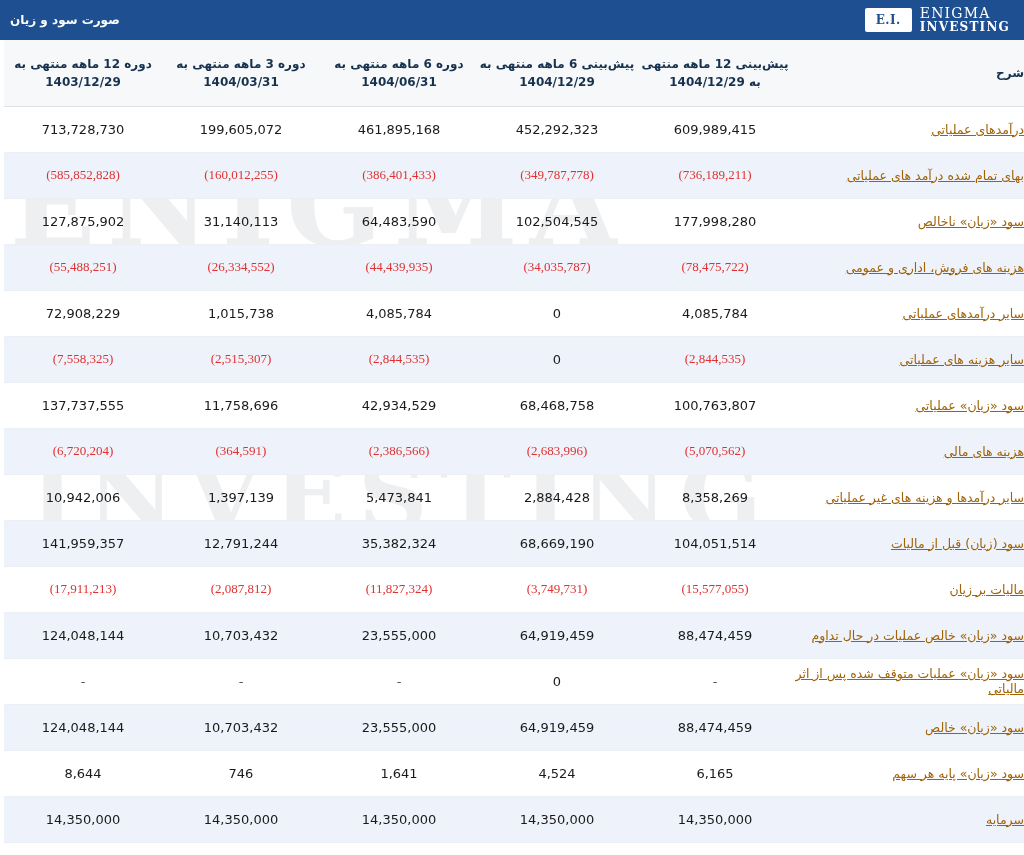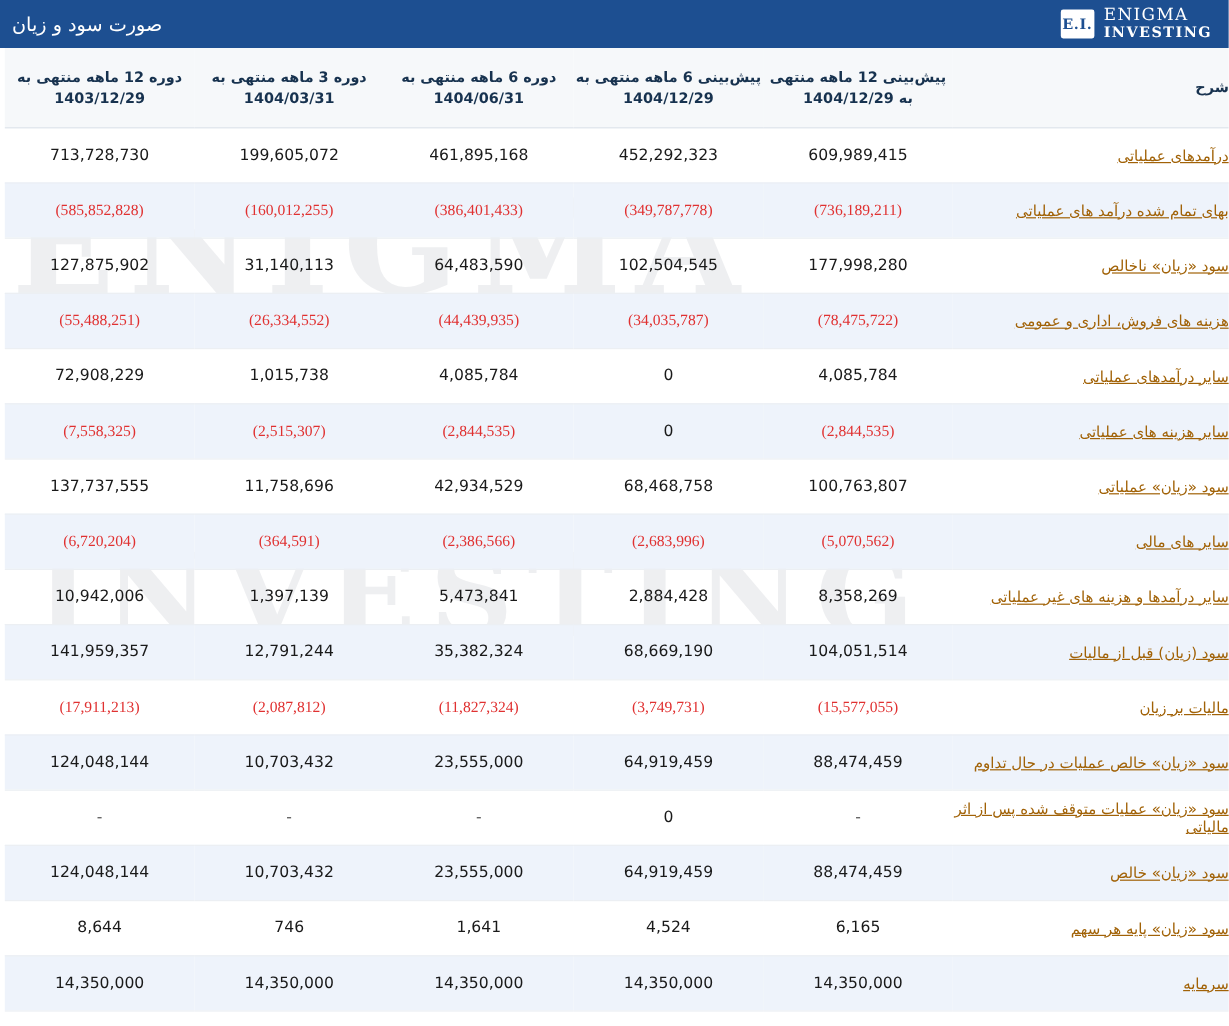--- a/index.html
+++ b/index.html
@@ -27,21 +27,21 @@
     padding: 0 14px 0 10px;
     box-sizing: border-box;
   }
   .brand {
     display: flex;
     align-items: center;
     gap: 8px;
     direction: ltr;
   }
   .brand-mark {
-    width: 28px;
+    width: 47px;
     height: 24px;
     background: #ffffff;
     color: #1d4f91;
     border-radius: 2px;
     font-family: "DejaVu Serif", "Liberation Serif", serif;
     font-weight: bold;
     font-size: 12px;
     display: flex;
     align-items: center;
     justify-content: center;
@@ -56,22 +56,22 @@
   .brand-top {
     font-size: 14px;
     letter-spacing: 1.2px;
   }
   .brand-bottom {
     font-size: 12px;
     letter-spacing: 1.2px;
     font-weight: bold;
   }
   .header-title {
-    font-size: 16px;
-    font-weight: normal;
+    font-size: 12px;
+    font-weight: bold;
   }
 
   
   .watermark {
     position: absolute;
     top: 40px;
     left: 0;
     width: 1024px;
     height: 815px;
     pointer-events: none;
@@ -241,21 +241,21 @@
         </tr>
         <tr>
           <td class="col-label">سود «زیان» عملیاتی</td>
           <td class="col-num">100,763,807</td>
           <td class="col-num">68,468,758</td>
           <td class="col-num">42,934,529</td>
           <td class="col-num">11,758,696</td>
           <td class="col-num">137,737,555</td>
         </tr>
         <tr class="alt">
-          <td class="col-label">سایر های مالی</td>
+          <td class="col-label">هزینه های مالی</td>
           <td class="col-num neg">(5,070,562)</td>
           <td class="col-num neg">(2,683,996)</td>
           <td class="col-num neg">(2,386,566)</td>
           <td class="col-num neg">(364,591)</td>
           <td class="col-num neg">(6,720,204)</td>
         </tr>
         <tr>
           <td class="col-label">سایر درآمدها و هزینه های غیر عملیاتی</td>
           <td class="col-num">8,358,269</td>
           <td class="col-num">2,884,428</td>

